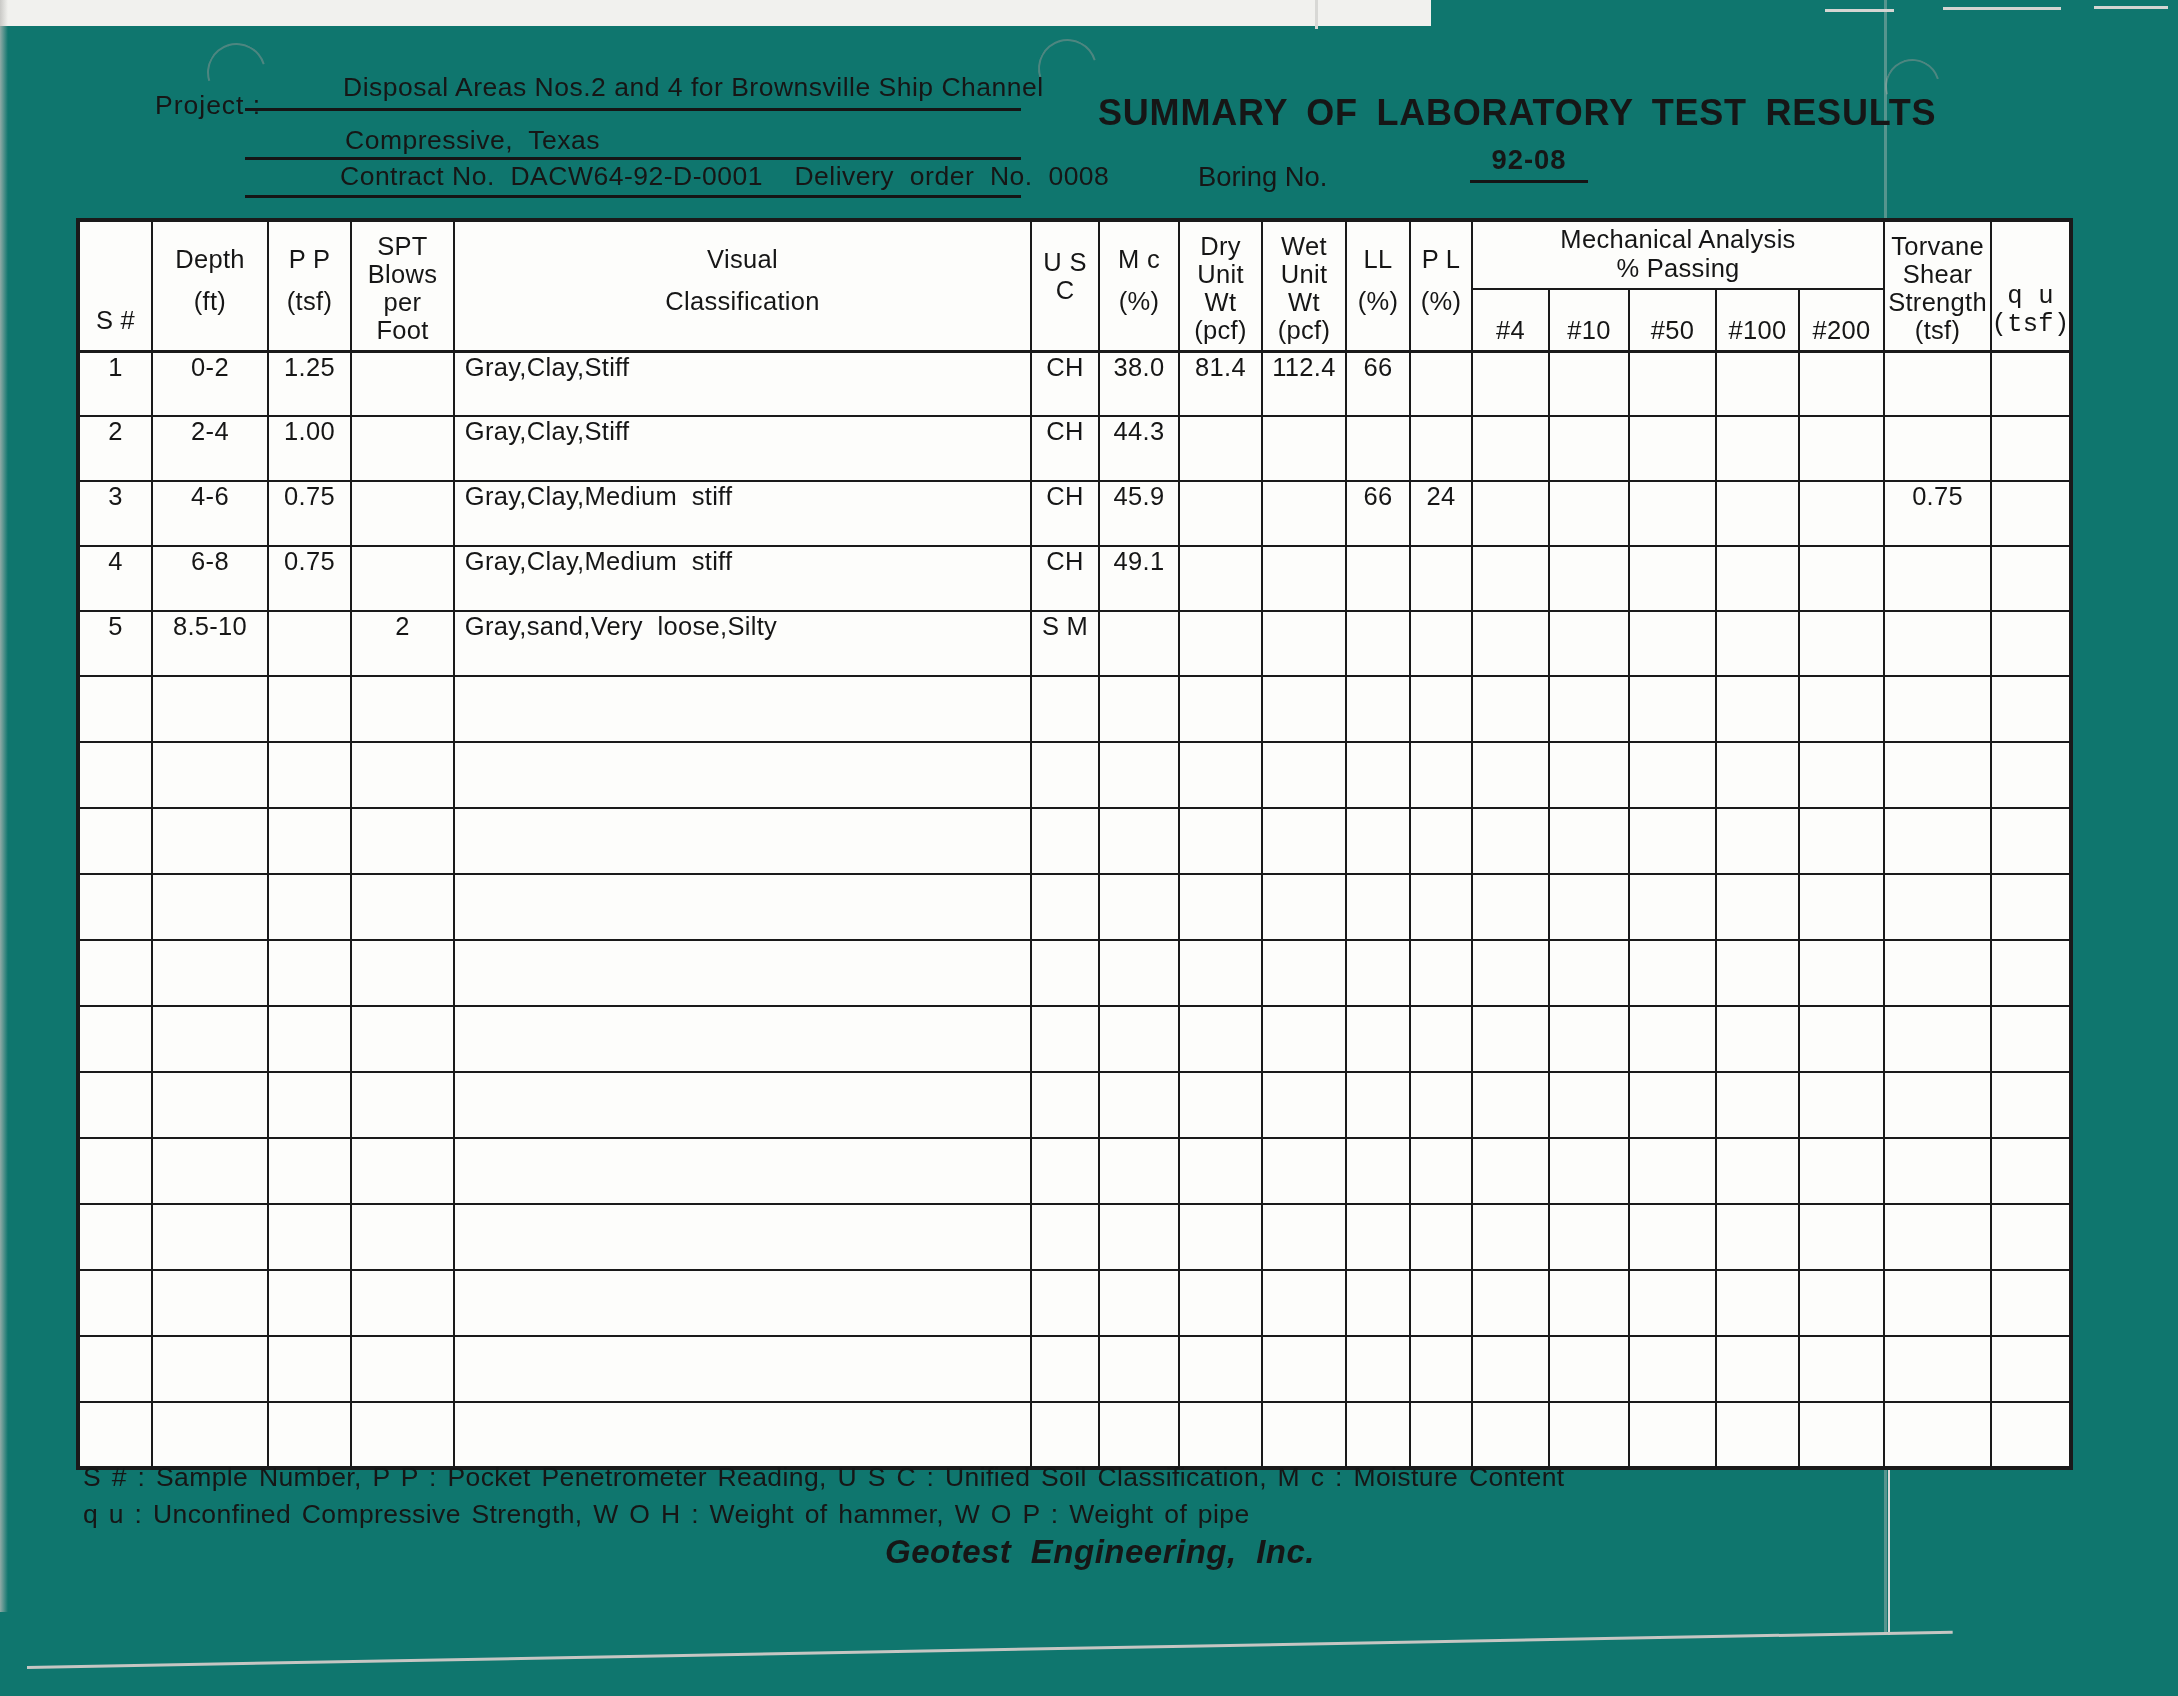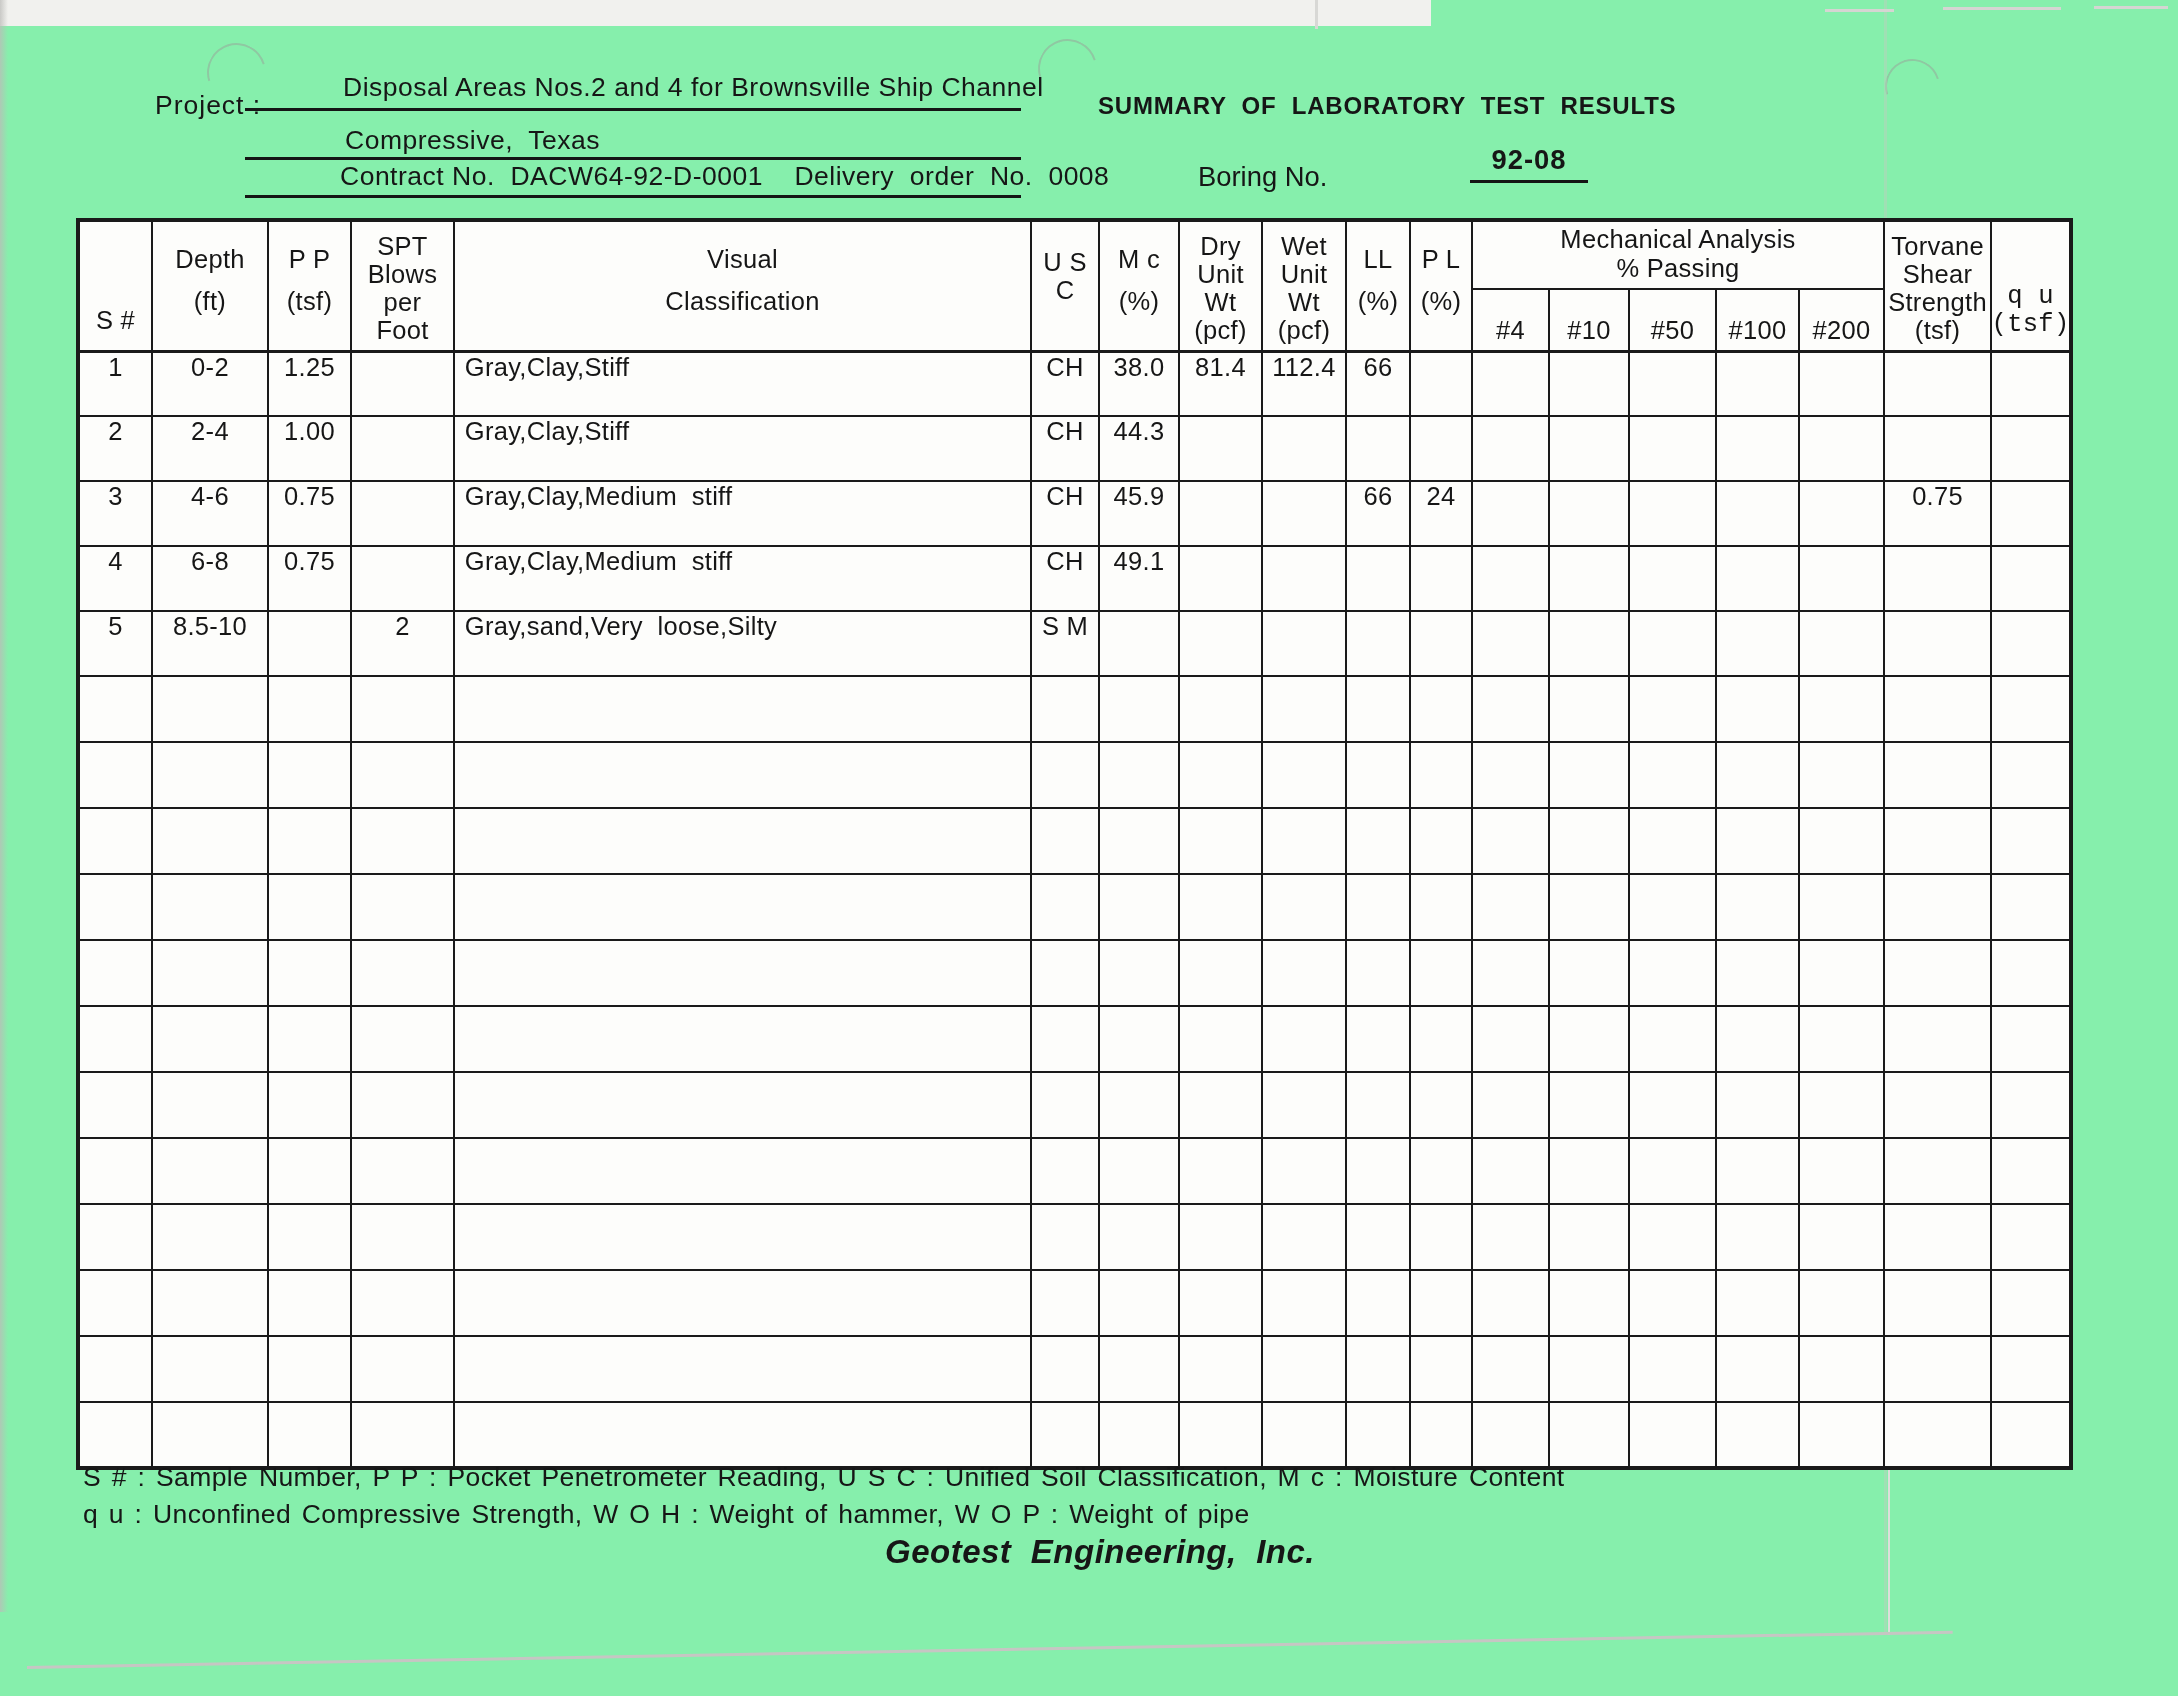--- a/index.html
+++ b/index.html
@@ -1,18 +1,18 @@
 <!DOCTYPE html>
 <html><head>
 <meta charset="utf-8">
 <style>
   html,body{margin:0;padding:0;background:#e9e9e6;}
   .page{
     position:relative; width:2179px; height:1697px;
-    background:#86efac; overflow:hidden;
+    background:#0f766e; overflow:hidden;
     font-family:"Liberation Sans", sans-serif;
     color:#161616;
   }
   
   .edge-strip{position:absolute;left:0;top:0;width:7.8px;height:1612px;
     background:linear-gradient(to right,#bcbcb9,rgba(188,188,185,0));opacity:.75;}
   .top-band{position:absolute;left:0;top:0;width:1431px;height:25.5px;background:#f1f1ee;}
   .punch{position:absolute;border:2.9px solid #9a9a97;border-radius:50%;
     border-bottom-color:transparent;border-right-color:transparent;
     opacity:.45;background:transparent;}
@@ -23,21 +23,21 @@
   .scan-vline-below{position:absolute;left:1888px;top:1453px;width:2px;height:182px;background:#dededb;}
   .dash{position:absolute;height:2.9px;background:#d5d5d2;}
   .tick-v{position:absolute;left:1315px;top:0;width:2.9px;height:29px;background:#d8d8d5;}
   
   .project-label{position:absolute;left:155px;top:90px;font-size:26.5px;letter-spacing:1px;}
   .pline{position:absolute;left:245px;width:776px;font-size:26.5px;letter-spacing:0.5px;white-space:pre;}
   .pline.u{border-bottom:3.9px solid #151515;}
   .pl1{top:72px;height:39px;padding-left:98px;box-sizing:border-box;}
   .pl2{top:125px;height:35px;padding-left:100px;box-sizing:border-box;}
   .pl3{top:161px;height:37px;padding-left:95px;box-sizing:border-box;}
-  .doc-title{position:absolute;left:1098px;top:92px;font-size:24px;font-weight:bold;letter-spacing:0.8px;word-spacing:7.8px;}
+  .doc-title{position:absolute;left:1098px;top:92px;font-size:36px;font-weight:bold;letter-spacing:0.8px;word-spacing:7.8px;}
   .boring-label{position:absolute;left:1198px;top:161px;font-size:27.4px;}
   .boring-value{position:absolute;left:1470px;top:144px;width:118px;height:39px;
     border-bottom:3.9px solid #151515;text-align:center;font-size:27.4px;font-weight:bold;letter-spacing:1px;box-sizing:border-box;}
   
   table.results{
     position:absolute;left:76px;top:218px;width:1995px;
     border-collapse:collapse;table-layout:fixed;
     background:#fdfdfb;
   }
   table.results,table.results th,table.results td{border:2px solid #1a1a1a;}

